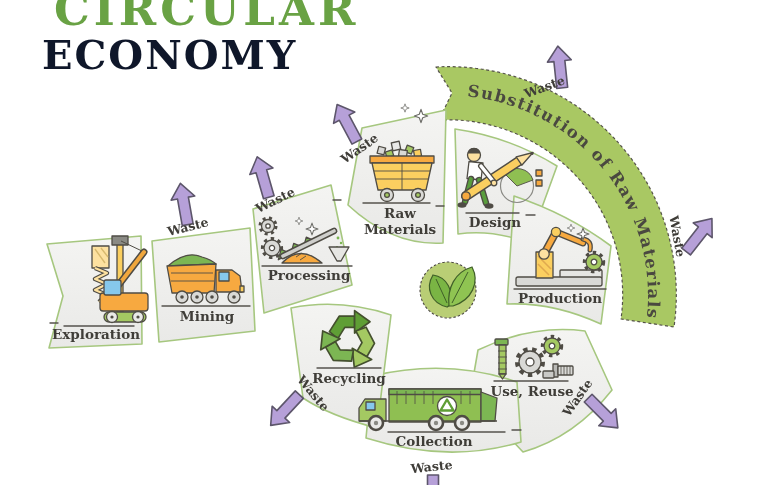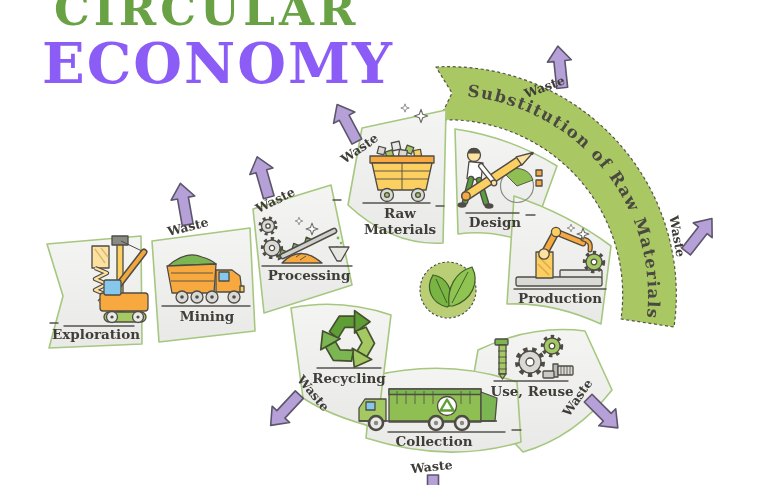--- a/index.html
+++ b/index.html
@@ -1,21 +1,21 @@
 <!DOCTYPE html>
 <html><head>
 <meta charset="utf-8">
 <style>
   html,body{margin:0;padding:0;background:#fff;}
   .stage{position:relative;width:759px;height:485px;overflow:hidden;background:#fff;
          font-family:"DejaVu Serif",serif;}
   .title-line1{position:absolute;left:54px;top:-13px;font-size:45px;font-weight:800;
     letter-spacing:4px;color:#69a244;line-height:1;white-space:nowrap;}
-  .title-line2{position:absolute;left:42px;top:35px;font-size:56px;font-weight:800;
-    letter-spacing:2px;color:#8b5cf6;line-height:1;white-space:nowrap;}
+  .title-line2{position:absolute;left:42px;top:35px;font-size:40px;font-weight:800;
+    letter-spacing:2px;color:#0f172a;line-height:1;white-space:nowrap;}
   svg{position:absolute;left:0;top:0;}
   .panel{fill:url(#panelGrad);stroke:#a6c77f;stroke-width:1.6;stroke-linejoin:round;}
   .stage-label{font:700 13.5px "DejaVu Serif",serif;fill:#3f3d38;text-anchor:middle;}
   .waste-label{font:700 12.5px "DejaVu Serif",serif;fill:#3f3d38;text-anchor:middle;}
   .band-label{font:700 16.5px "DejaVu Serif",serif;fill:#4a4840;letter-spacing:1.4px;}
   .ground{stroke:#55534e;stroke-width:1.4;stroke-linecap:round;fill:none;}
   .outl{stroke:#4f4c45;stroke-width:1.3;stroke-linejoin:round;stroke-linecap:round;}
   .thin{stroke:#4f4c45;stroke-width:0.9;fill:none;}
 </style>
 </head>

